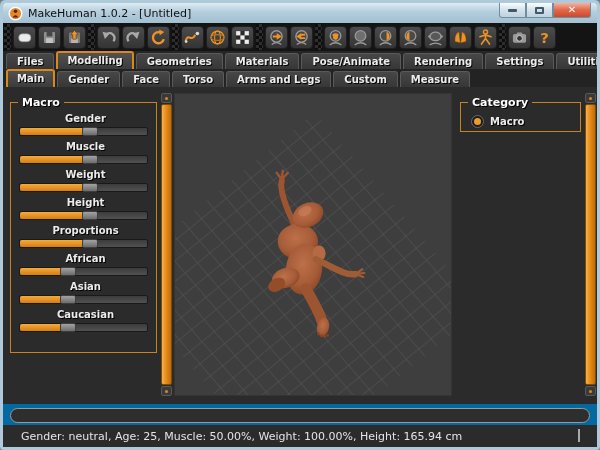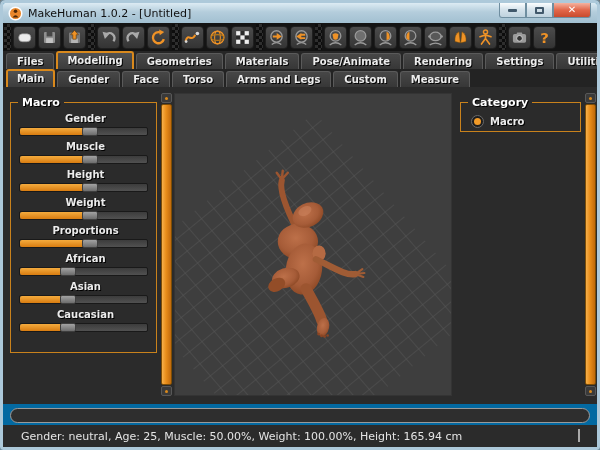--- a/index.html
+++ b/index.html
@@ -324,28 +324,28 @@
             </div>
         </div>
         <div class="sld">
           <div class="sld-label">Muscle</div>
           <div class="sld-track">
               <div class="sld-fill" style="width: 50%;"></div>
               <div class="sld-handle" style="left: calc(50% - 2px);"></div>
             </div>
         </div>
         <div class="sld">
-          <div class="sld-label">Height</div>
+          <div class="sld-label">Weight</div>
           <div class="sld-track">
               <div class="sld-fill" style="width: 50%;"></div>
               <div class="sld-handle" style="left: calc(50% - 2px);"></div>
             </div>
         </div>
         <div class="sld">
-          <div class="sld-label">Weight</div>
+          <div class="sld-label">Height</div>
           <div class="sld-track">
               <div class="sld-fill" style="width: 50%;"></div>
               <div class="sld-handle" style="left: calc(50% - 2px);"></div>
             </div>
         </div>
         <div class="sld">
           <div class="sld-label">Proportions</div>
           <div class="sld-track">
               <div class="sld-fill" style="width: 50%;"></div>
               <div class="sld-handle" style="left: calc(50% - 2px);"></div>

